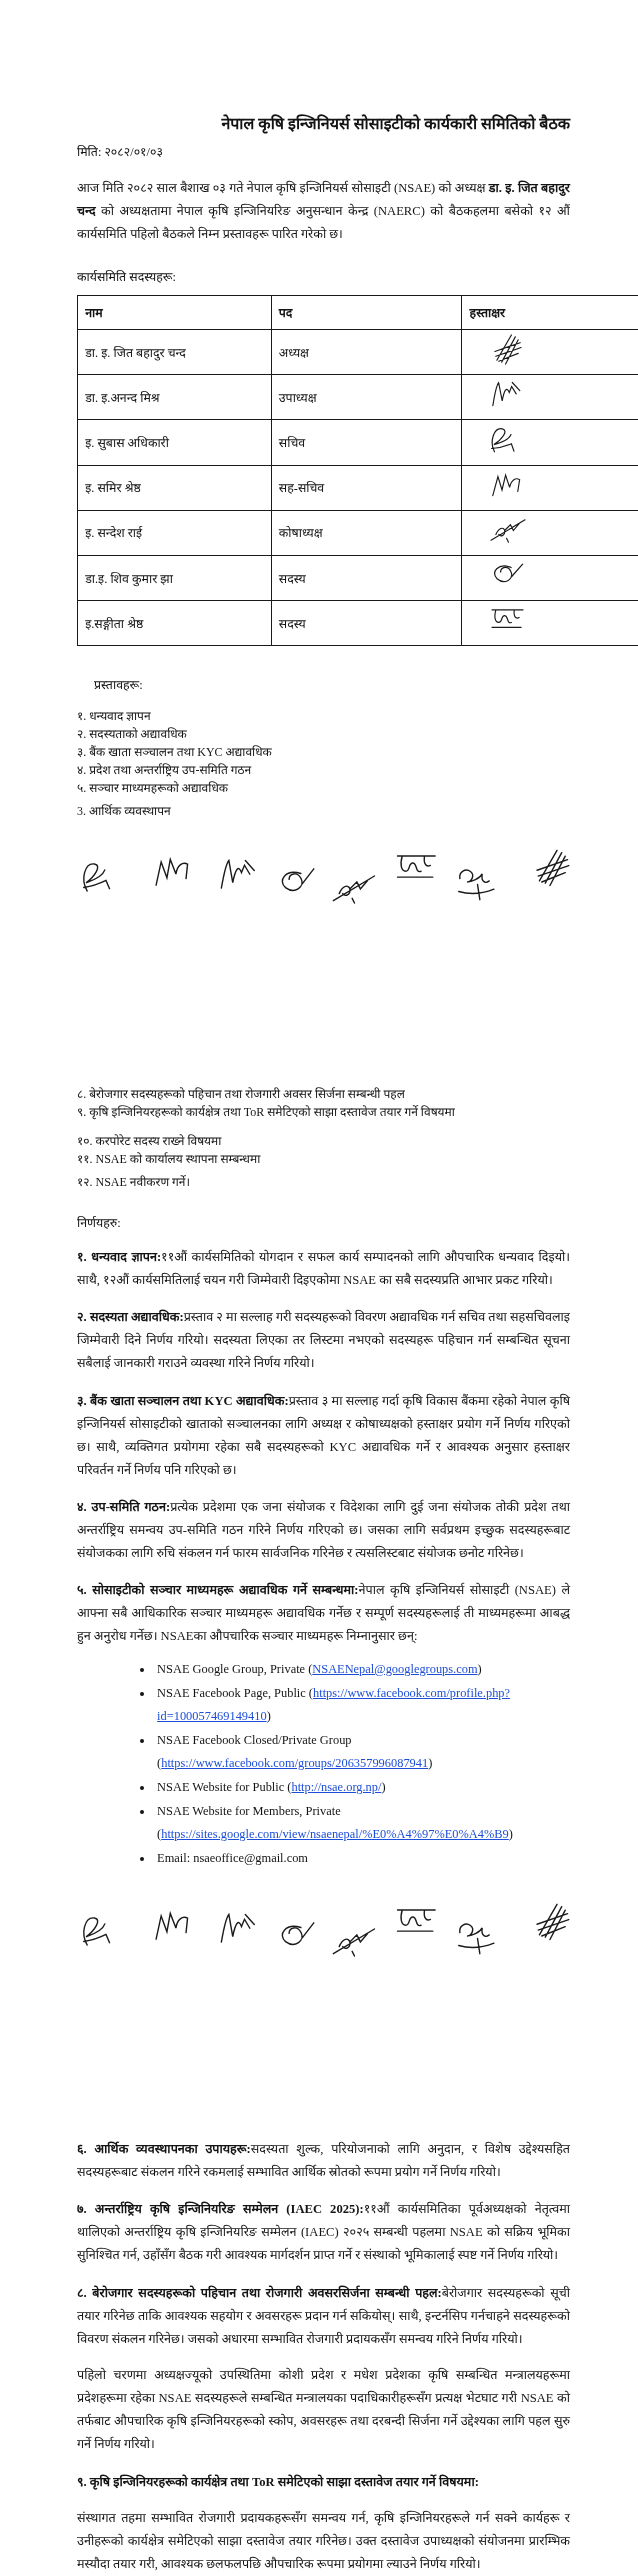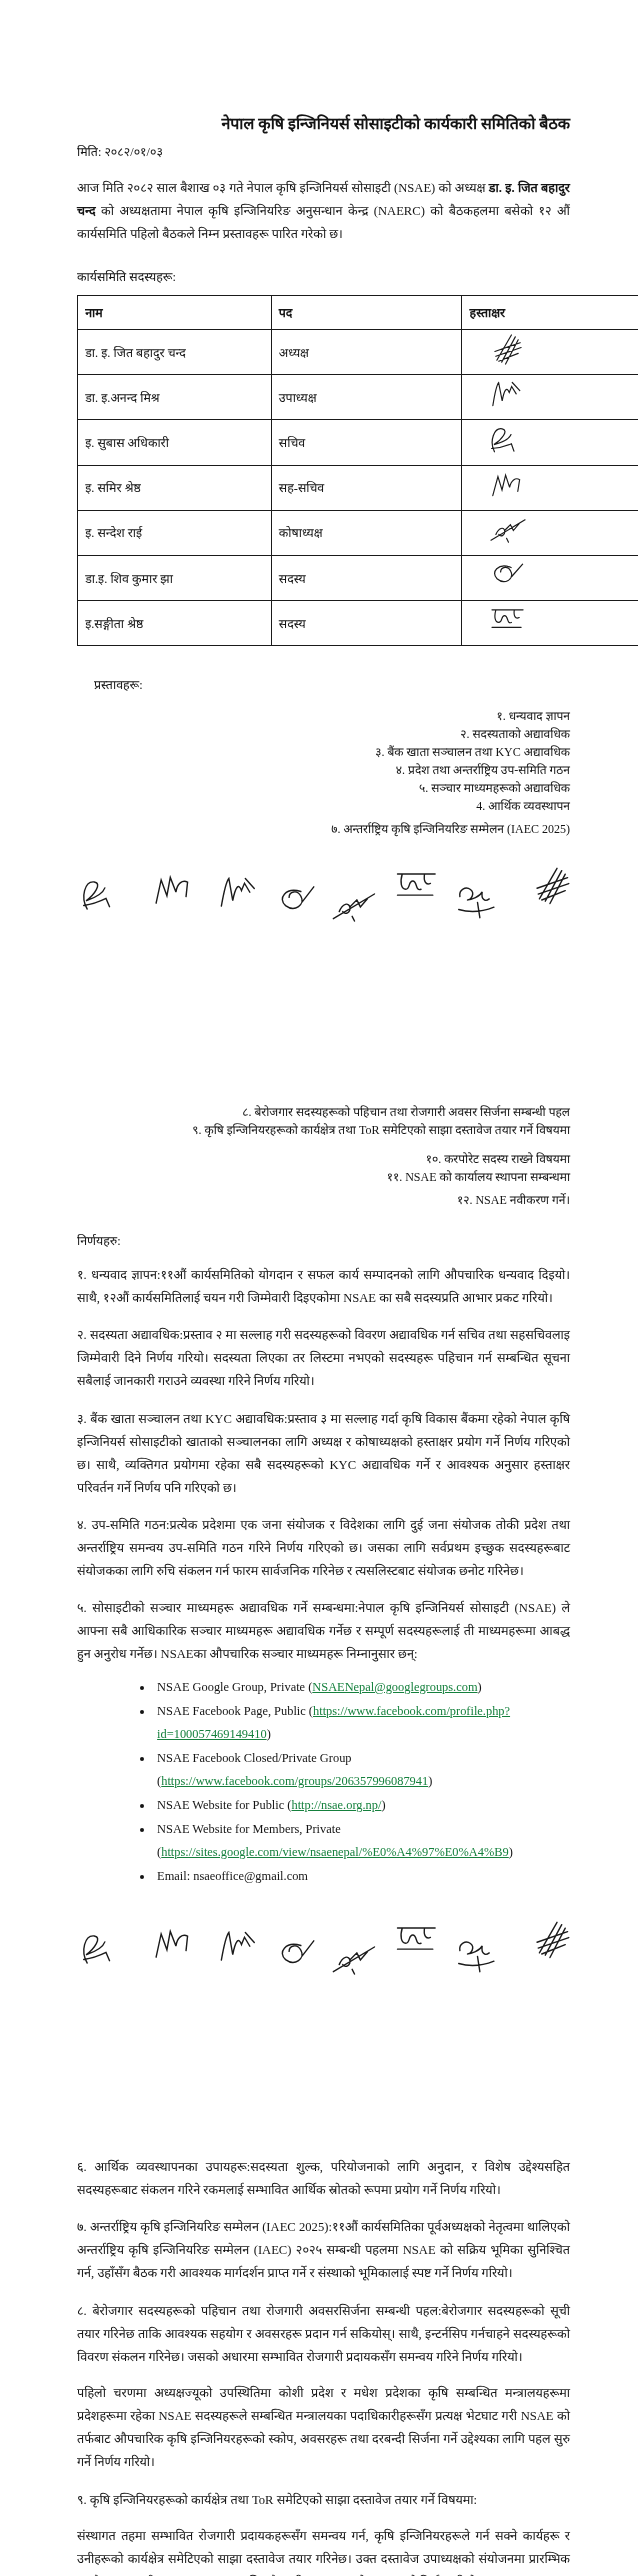--- a/index.html
+++ b/index.html
@@ -21,35 +21,35 @@
   }
   table.members th{font-weight:700;height:27px;}
   table.members td{height:37px;}
   table.members col.c1{width:33.5%;}table.members col.c2{width:33%;}table.members col.c3{width:33.5%;}
   td.sigcell{text-align:center;padding:1px;}
   td.sigcell svg{width:77px;height:34px;}
   .members tbody tr:nth-child(2n) svg{transform:rotate(-5deg);}
   .members tbody tr:nth-child(3n) svg{transform:rotate(4deg) scale(1.05);}
 
   .plist{margin-top:13.4px;font-size:12px;}
-  .pitem{line-height:18px;text-align:right;}
+  .pitem{line-height:18px;}
   .plist .pitem:last-child{margin-top:5.2px;}
   .contd{margin-top:0;}
   .contd .pitem:nth-child(2){margin-bottom:11.3px;}
   .dlabel-head{margin-top:23px;}
 
   .decision{font-size:12.6px;line-height:23px;text-align:justify;margin-top:14.4px;}
-  .decision .dlabel{font-weight:400;}
+  .decision .dlabel{font-weight:700;}
   .decision .inb{font-weight:700;}
   .decision .p2{margin-top:13.4px;}
   .decision .p2:empty{display:none;}
 
   ul.channels{margin:9.3px 0 0 0;padding-left:77px;font-size:12.4px;}
   ul.channels li{line-height:23px;padding-left:3.1px;margin-top:1px;}
-  .lnk{color:#15803d;text-decoration:underline;word-break:keep-all;}
+  .lnk{color:#1d4ed8;text-decoration:underline;word-break:keep-all;}
 
   .sig-row{display:flex;align-items:flex-start;margin-top:27px;height:68px;width:505px;}
   .sig-row svg{width:47px;height:43px;flex:0 0 auto;}
   .sig-row svg:nth-child(1){margin:9.3px 0 0 2.1px;}
   .sig-row svg:nth-child(2){margin:4.1px 0 0 25px;transform:rotate(-8deg);}
   .sig-row svg:nth-child(3){margin:7.2px 0 0 18.5px;transform:rotate(-4deg);}
   .sig-row svg:nth-child(4){margin:15.5px 0 0 11.3px;}
   .sig-row svg:nth-child(5){margin:20.6px 0 0 9.3px;}
   .sig-row svg:nth-child(6){margin:1px 0 0 15.5px;}
   .sig-row svg:nth-child(7){margin:13.4px 0 0 13.4px;}
@@ -183,22 +183,21 @@
 
   <div class="label plabel">प्रस्तावहरू:</div>
 
   <div class="plist">
 
   <div class="pitem">१. धन्यवाद ज्ञापन</div>
       <div class="pitem">२. सदस्यताको अद्यावधिक</div>
       <div class="pitem">३. बैंक खाता सञ्चालन तथा KYC अद्यावधिक</div>
       <div class="pitem">४. प्रदेश तथा अन्तर्राष्ट्रिय उप-समिति गठन</div>
       <div class="pitem">५. सञ्चार माध्यमहरूको अद्यावधिक</div>
-      <div class="pitem">4. आर्थिक व्यवस्थापन</div>
-      <div class="pitem">७. अन्तर्राष्ट्रिय कृषि इन्जिनियरिङ सम्मेलन (IAEC 2025)</div>
+      <div class="pitem">3. आर्थिक व्यवस्थापन</div>
     </div>
 
   <div class="sig-row">
     <svg viewBox="0 0 80 70">
         <use href="#sig-loop"></use>
       </svg>
     <svg viewBox="0 0 80 70">
         <use href="#sig-sharp"></use>
       </svg>
     <svg viewBox="0 0 80 70">

